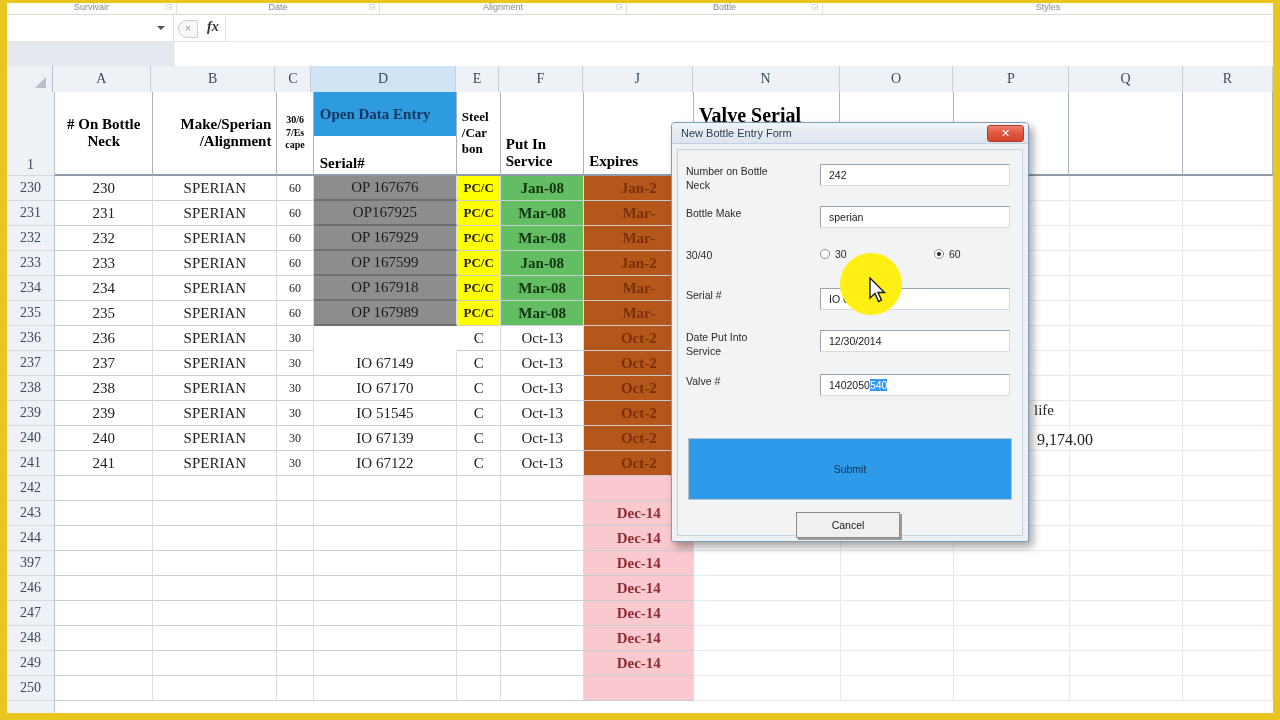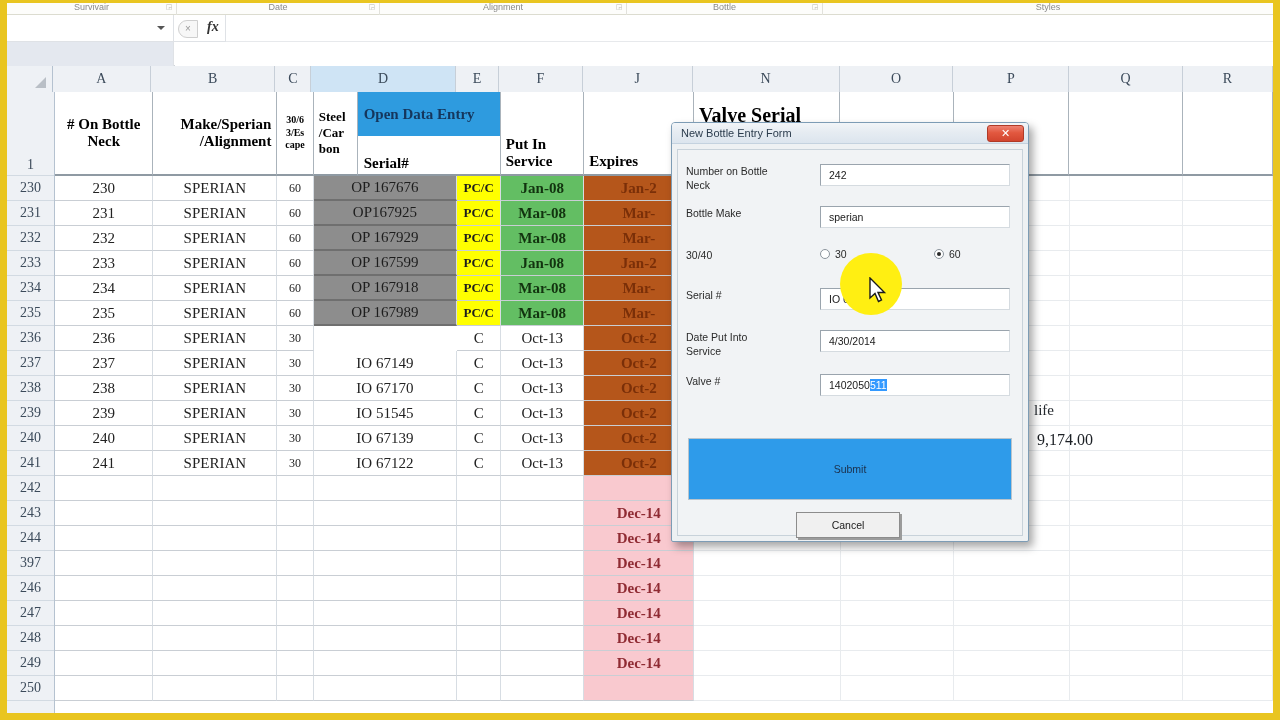--- a/index.html
+++ b/index.html
@@ -517,36 +517,36 @@
           <div class="hcell ctr" style="width: 104px;">
             <span># On Bottle</span>
             <span>Neck</span>
           </div>
           <div class="hcell" style="width: 131px; justify-content: center; align-items: flex-end;">
             <span>Make/Sperian</span>
             <span>/Alignment</span>
           </div>
           <div class="hcell ctr hcell-tiny" style="width: 38px;">
             <span>30/6</span>
-            <span>3/Es</span>
+            <span>7/Es</span>
             <span>cape</span>
-          </div>
-          <div class="hcell hcell-tiny" style="width: 46px; font-size: 13px; justify-content: center;">
-            <span>Steel</span>
-            <span>/Car</span>
-            <span>bon</span>
           </div>
           <div class="hcell" style="width: 152px; padding: 0px; justify-content: flex-start;">
             <div class="blue-banner">
               <span>Open Data Entry</span>
             </div>
             <div class="serial-lbl">
               <span>Serial#</span>
             </div>
           </div>
+          <div class="hcell hcell-tiny" style="width: 46px; font-size: 13px; justify-content: center;">
+            <span>Steel</span>
+            <span>/Car</span>
+            <span>bon</span>
+          </div>
           <div class="hcell" style="width: 88px; justify-content: flex-end; padding-bottom: 4px;">
             <span>Put In</span>
             <span>Service</span>
           </div>
           <div class="hcell" style="width: 116px; justify-content: flex-end; padding-bottom: 4px;">
             <span>Expires</span>
           </div>
           <div class="hcell" style="width: 155px; font-size: 20px; justify-content: flex-start; padding-top: 12px;">
             <span>Valve Serial</span>
           </div>
@@ -1199,28 +1199,28 @@
           <span>IO 67555</span>
         </div>
       </div>
 
       <div class="frow" style="top:180px; height:34px;">
         <div class="flabel">
           <span style="white-space:pre-line">Date Put Into
 Service</span>
         </div>
         <div class="finput">
-          <span>4/30/2014</span>
+          <span>12/30/2014</span>
         </div>
       </div>
 
       <div class="frow" style="top:224px; height:30px;">
         <div class="flabel">Valve #</div>
         <div class="finput">
-          <span>1402050</span><span class="sel-text">511</span>
+          <span>1402050</span><span class="sel-text">540</span>
         </div>
       </div>
 
       <div class="submit-btn">
         <span>Submit</span>
       </div>
       <div class="cancel-btn">
         <span>Cancel</span>
       </div>
     </div>

